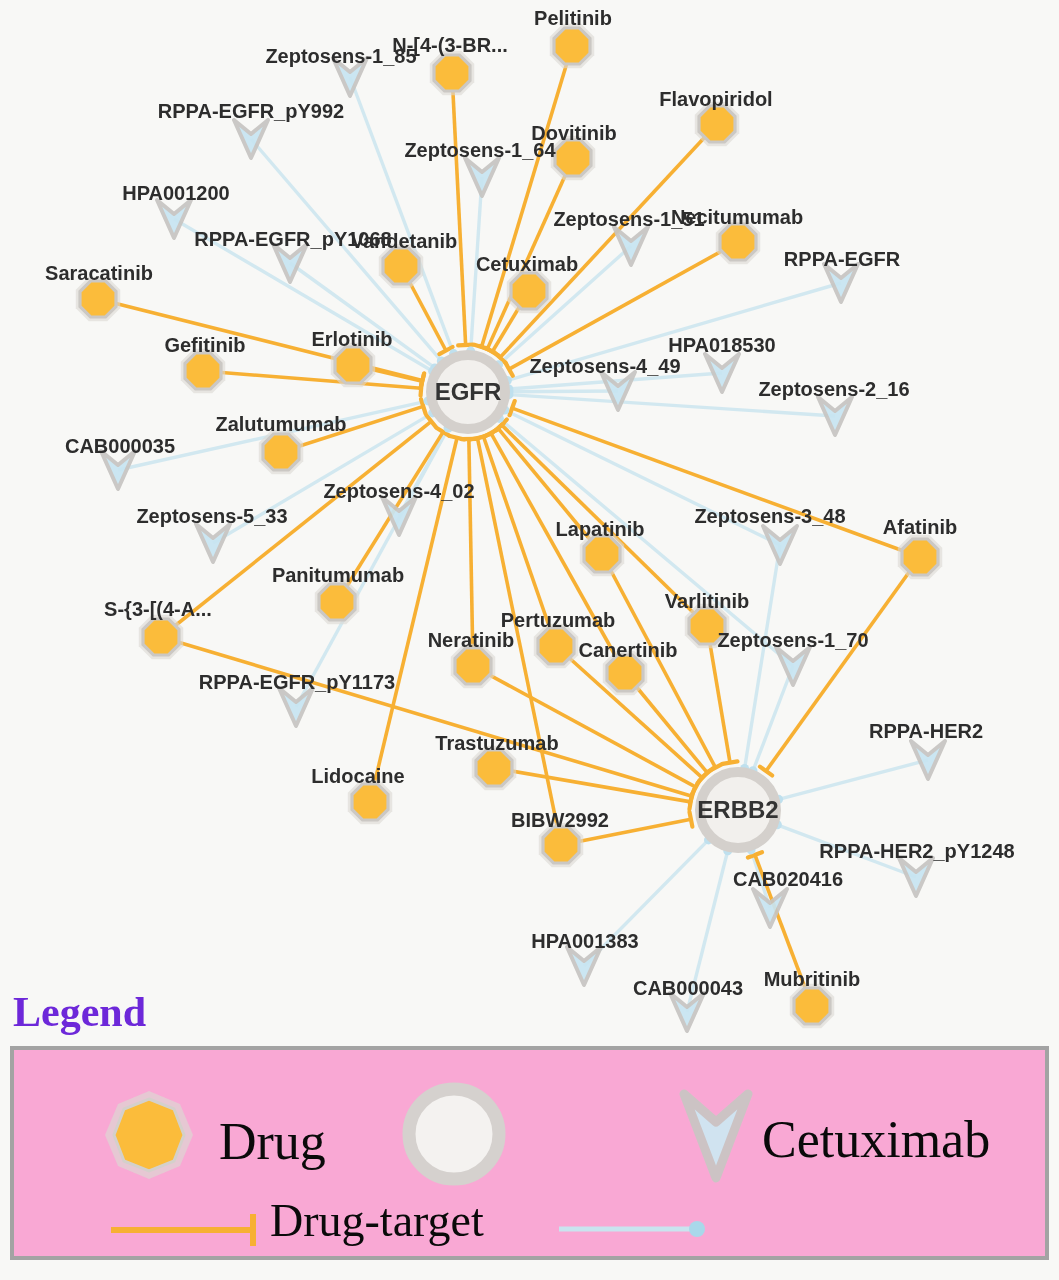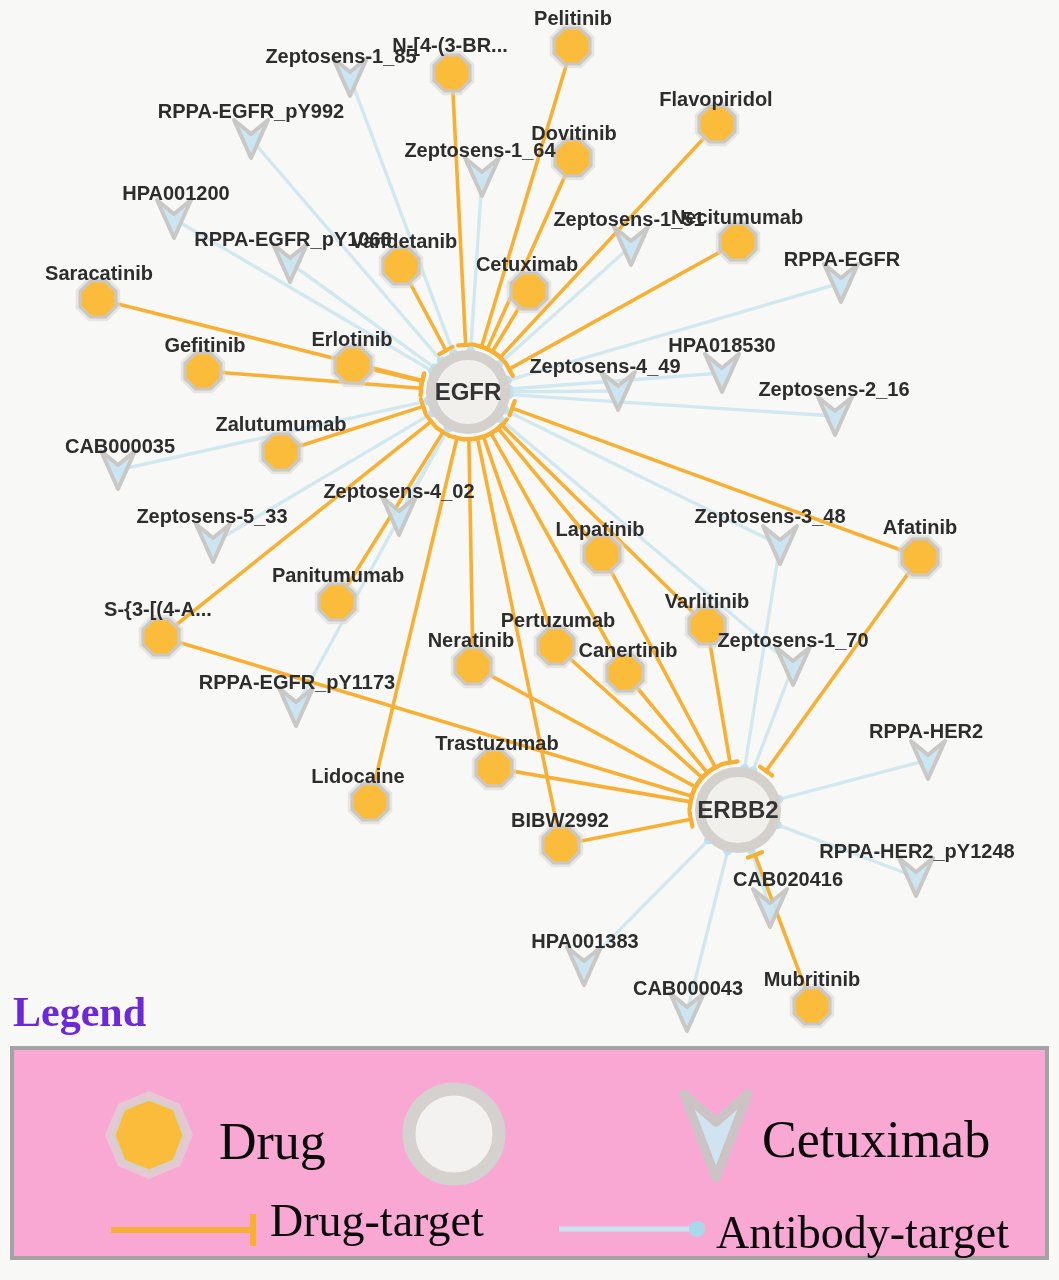--- a/index.html
+++ b/index.html
@@ -298,16 +298,15 @@
     <svg class="icon" style="left:93px;top:160px" width="165" height="40" viewBox="0 0 165 40">
       <line x1="4" y1="20" x2="144" y2="20" stroke="#F7B033" stroke-width="6"></line>
       <line x1="146" y1="4" x2="146" y2="36" stroke="#F7B033" stroke-width="6"></line>
     </svg>
     <span class="li-label li-edge" style="left:256px;top:144px">Drug-target</span>
 
     <svg class="icon" style="left:543px;top:166px" width="160" height="26" viewBox="0 0 160 26">
       <line x1="2" y1="13" x2="134" y2="13" stroke="#C9E4EF" stroke-width="5"></line>
       <circle cx="140" cy="13" r="8" fill="#A9D8EA"></circle>
     </svg>
-    <span class="li-label li-edge" style="left:702px;top:156px">Antibody-target</span>
 
   </div>
 </div>
 
 </body></html>

